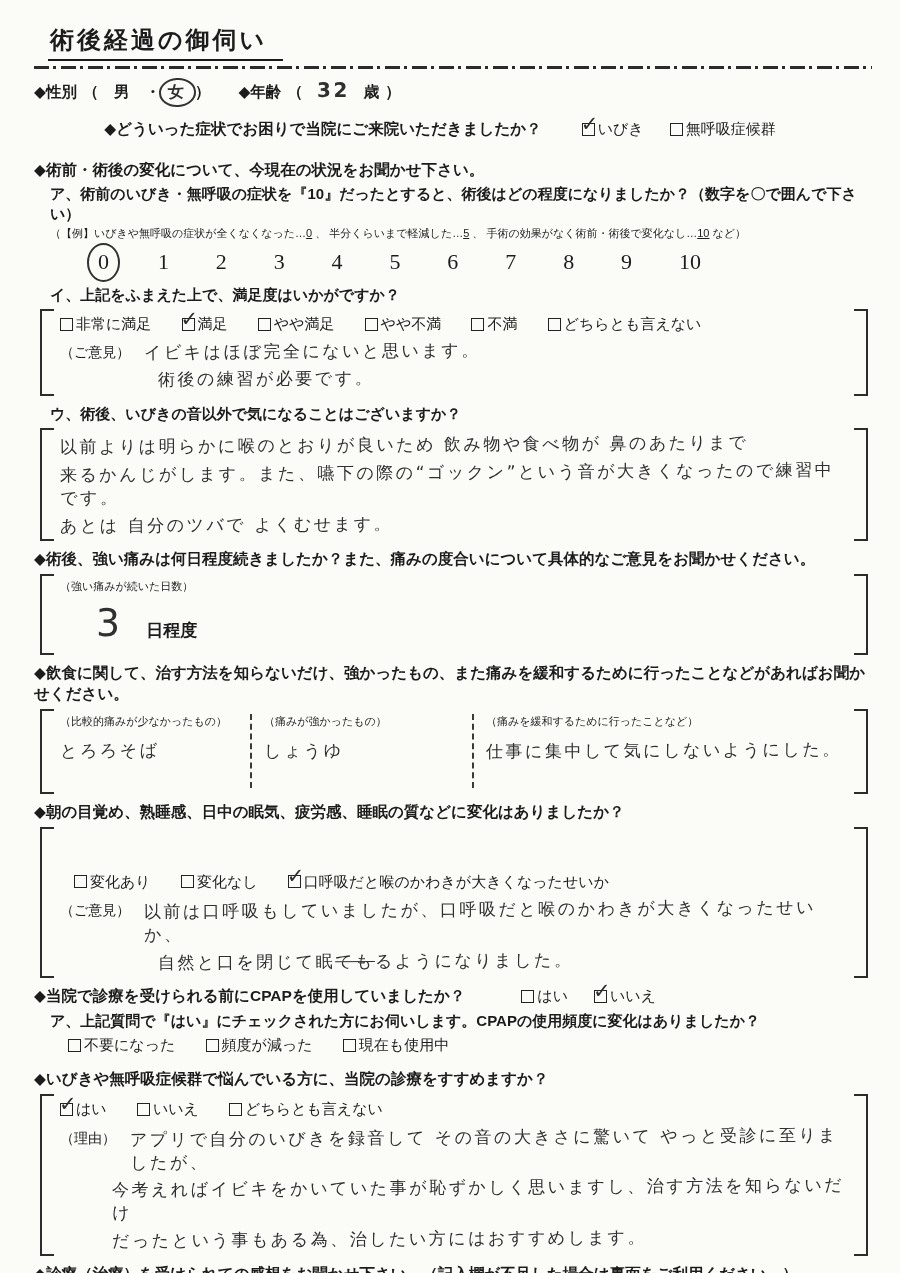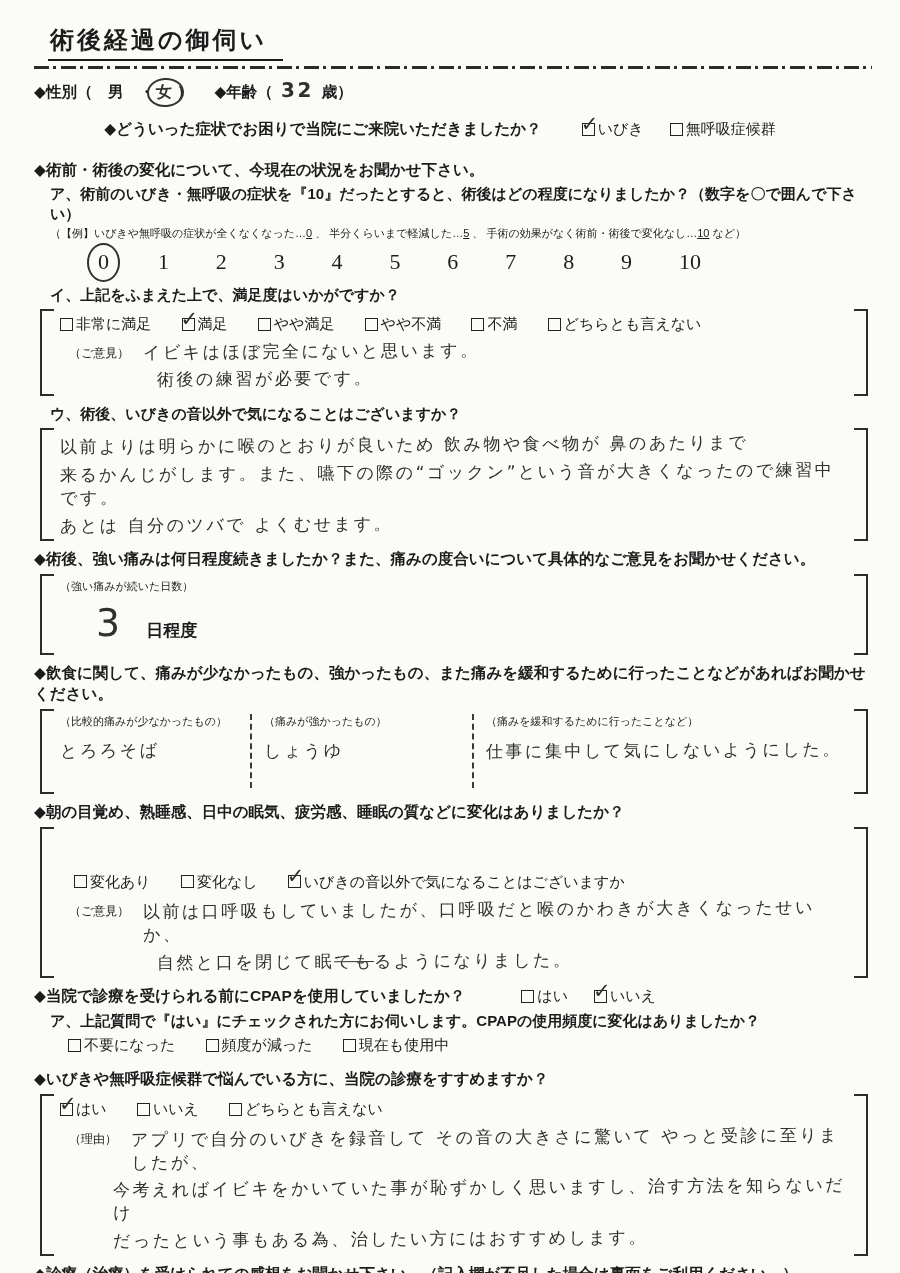--- a/index.html
+++ b/index.html
@@ -50,34 +50,34 @@
   .uline{text-decoration:underline;}
   
   .split{display:flex;}
   .vsep{border-left:2px dashed #3a3a3a;}
   .pain-days{width:208px;flex:none;padding-right:10px;}
   .pain-deg{flex:1;padding-left:12px;}
   .food-col1{width:182px;flex:none;padding-right:8px;}
   .food-col2{width:200px;flex:none;padding:0 8px 0 12px;}
   .food-col3{flex:1;padding-left:12px;}
   .comment-row{display:flex;align-items:baseline;}
-  .comment-label{flex:none;font-size:12px;margin-right:14px;margin-left:9px;}
+  .comment-label{flex:none;font-size:14px;margin-right:14px;}
   .unit-bold{font-weight:bold;font-size:17px;}
 </style>
 </head>
 <body>
 
 <div class="page">
 
   <div>
     <span class="title">術後経過の御伺い</span>
   </div>
   <div class="divider"></div>
 
-  <div class="row gap-top-s heading" style="">
+  <div class="row gap-top-s heading" style="gap:6px;">
     <span>◆性別</span>
     <span>（　男　・</span>
     <span class="circled hw" style="font-size:16px;">女</span>
     <span>）</span>
     <span style="margin-left:22px;">◆年齢</span>
     <span>（</span>
     <span class="hw" style="font-size:20px;padding:0 8px;">32</span>
     <span>歳</span>
     <span>）</span>
   </div>
@@ -182,21 +182,21 @@
       <div class="pain-days">
         <div class="small">（強い痛みが続いた日数）</div>
         <div class="row" style="margin-top:4px;align-items:baseline;">
           <span class="hw hw-big" style="margin-left:36px;">3</span>
           <span class="unit-bold" style="margin-left:26px;">日程度</span>
         </div>
       </div>
     </div>
   </div>
 
-  <div class="heading gap-top-s">◆飲食に関して、痛みが少なかったもの、強かったもの、また痛みを緩和するために行ったことなどがあればお聞かせください。</div>
+  <div class="heading gap-top-s">◆飲食に関して、治す方法を知らないだけ、強かったもの、また痛みを緩和するために行ったことなどがあればお聞かせください。</div>
   <div class="bracket">
     <div class="split">
       <div class="food-col1">
         <div class="small">（比較的痛みが少なかったもの）</div>
         <div class="hw" style="margin-top:10px;margin-bottom:26px;">とろろそば</div>
       </div>
       <div class="food-col2 vsep">
         <div class="small">（痛みが強かったもの）</div>
         <div class="hw" style="margin-top:10px;">しょうゆ</div>
       </div>
@@ -220,21 +220,21 @@
         <span class="cb">
             <span class="box"></span>
           </span>
         <span>変化なし</span>
       </span>
       <span class="opt">
         <span class="cb checked">
             <span class="box"></span>
             <span class="tick">✓</span>
           </span>
-        <span>いびきの音以外で気になることはございますか</span>
+        <span>口呼吸だと喉のかわきが大きくなったせいか</span>
       </span>
     </div>
     <div class="comment-row" style="margin-top:6px;">
       <span class="comment-label">（ご意見）</span>
       <span>
         <span class="hw" style="display:block;">以前は口呼吸もしていましたが、口呼吸だと喉のかわきが大きくなったせいか、</span>
         <span class="hw" style="display:block;margin-top:5px;margin-left:14px;">
           <span>自然と口を閉じて眠</span><span class="struck">ても</span><span>るようになりました。</span>
         </span>
       </span>

